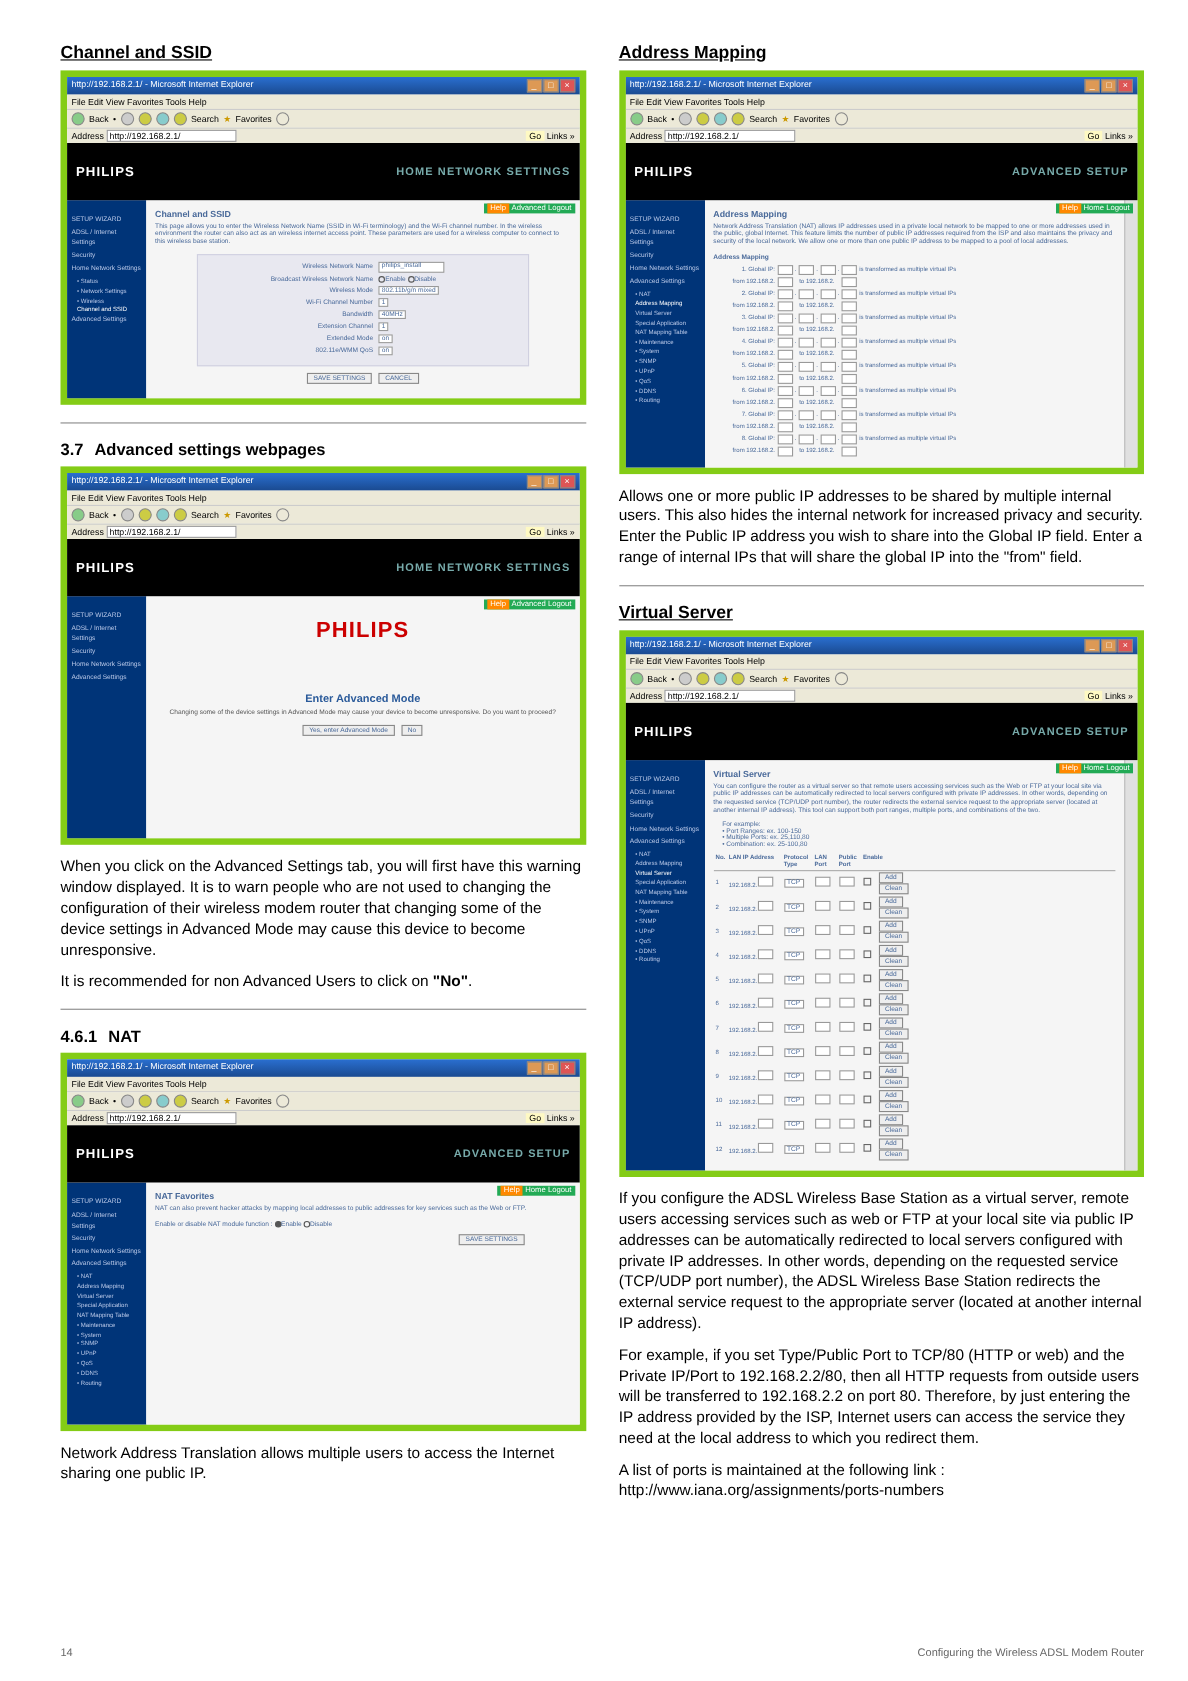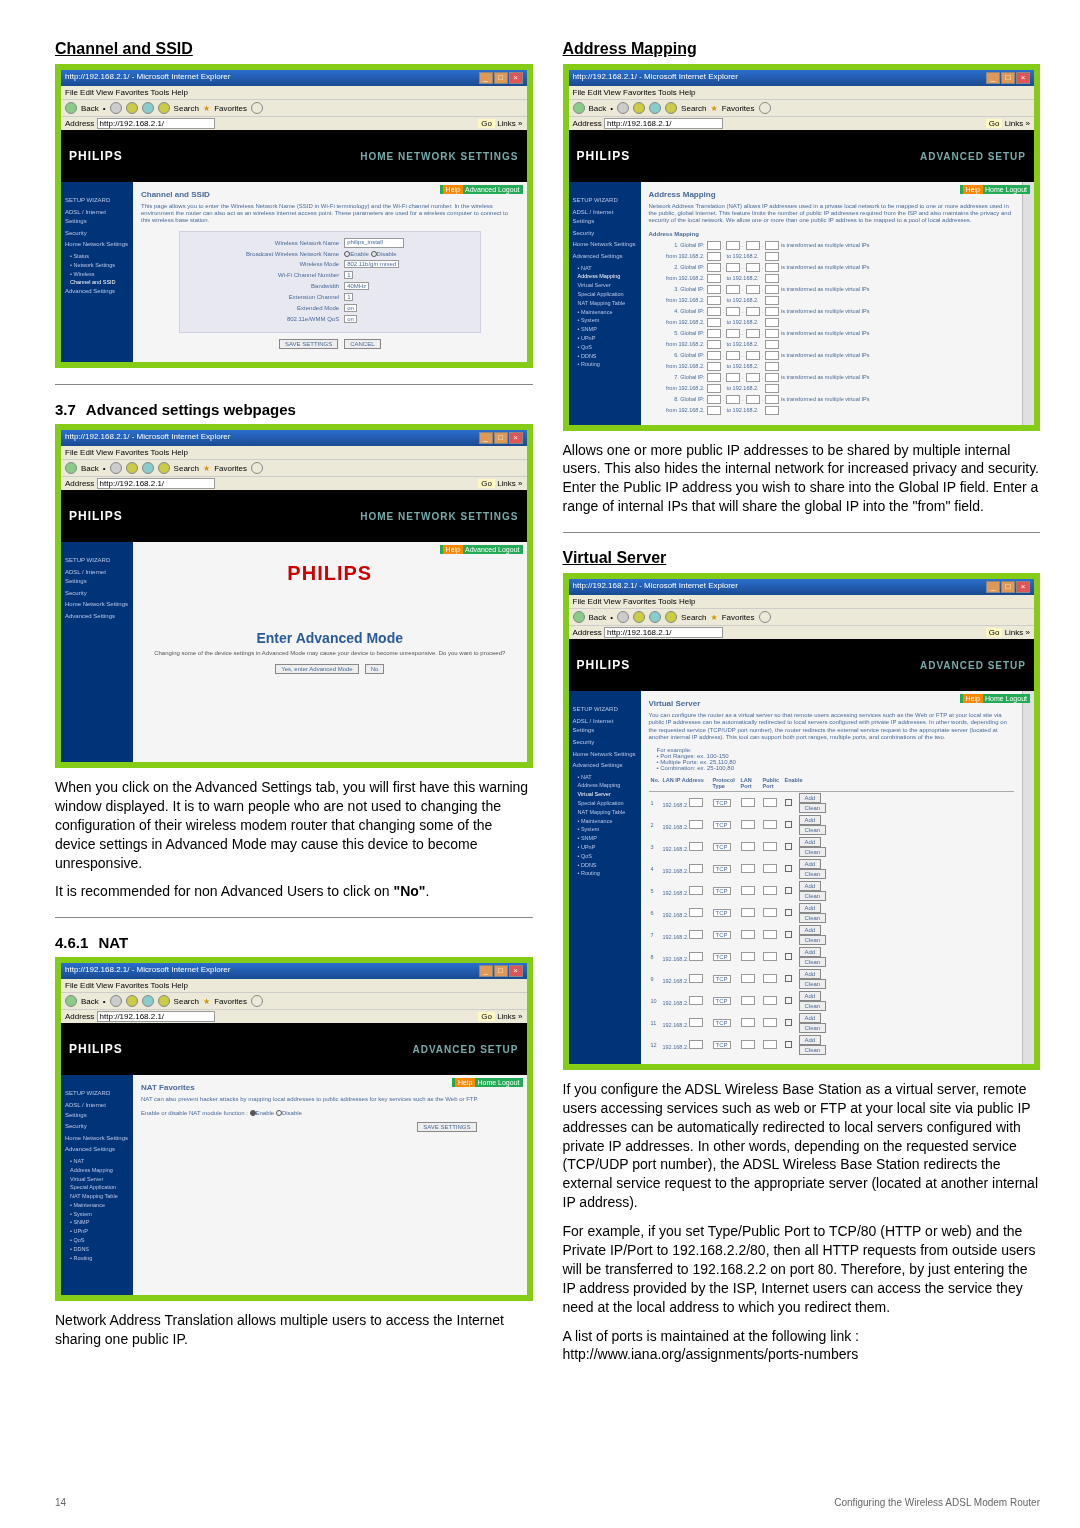--- a/index.html
+++ b/index.html
@@ -187,21 +187,21 @@
     }
     .warning-title {
       color: #c00;
       font-size: 20px;
       font-weight: bold;
       letter-spacing: 1px;
       margin: 12px 0;
     }
     .enter-adv {
       color: #2a5a9a;
-      font-size: 14px;
+      font-size: 10px;
       font-weight: bold;
       margin: 8px 0 4px;
     }
     .adv-note {
       font-size: 6px;
       color: #555;
       margin-bottom: 8px;
     }
     hr.section-rule {
       border: none;

